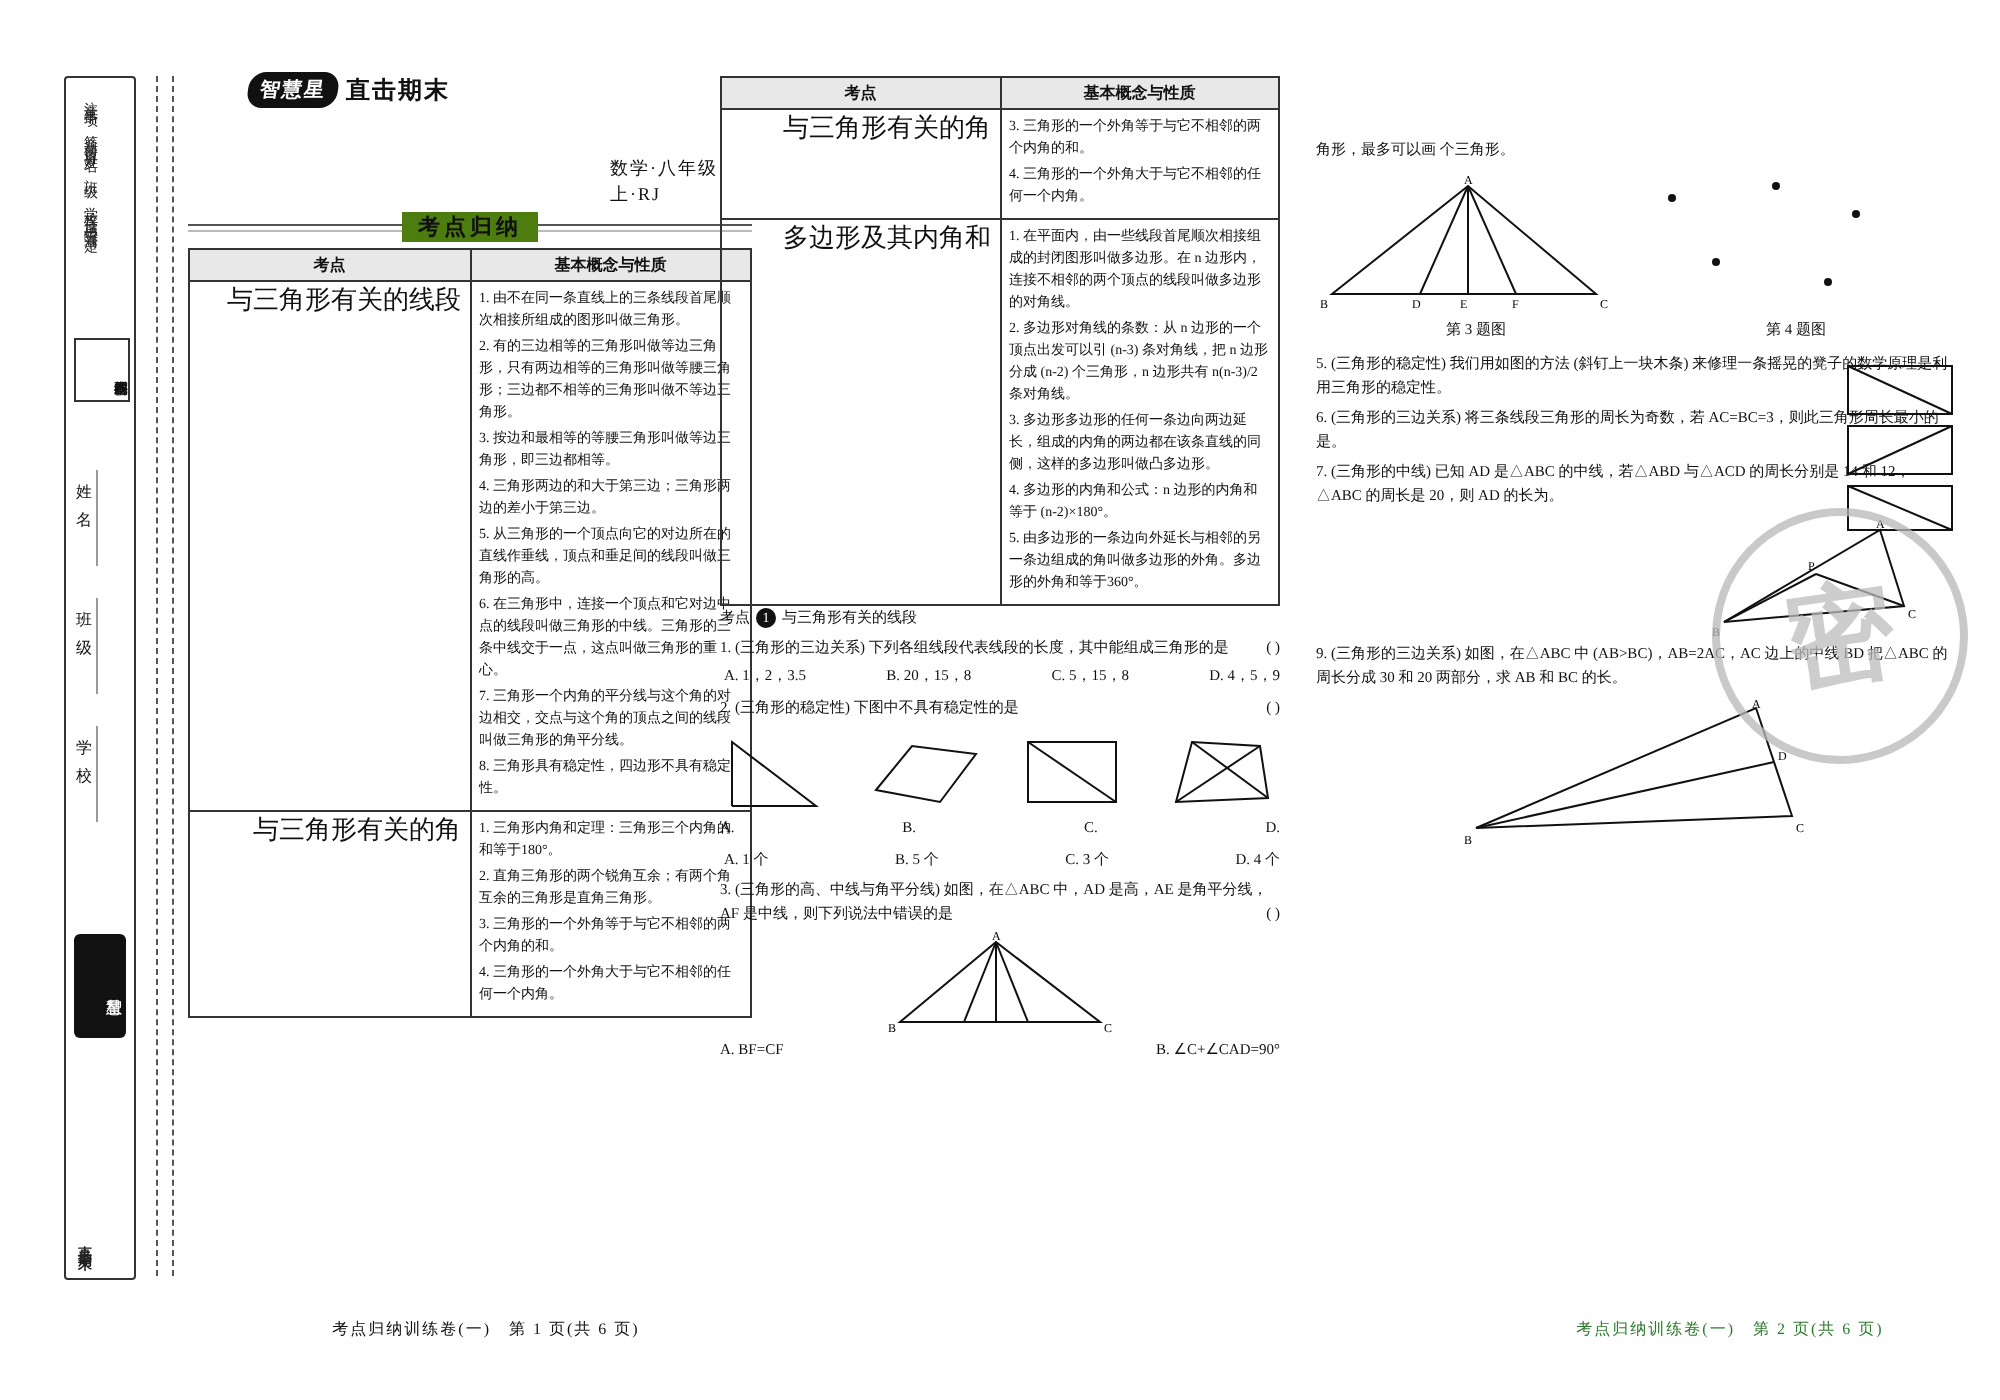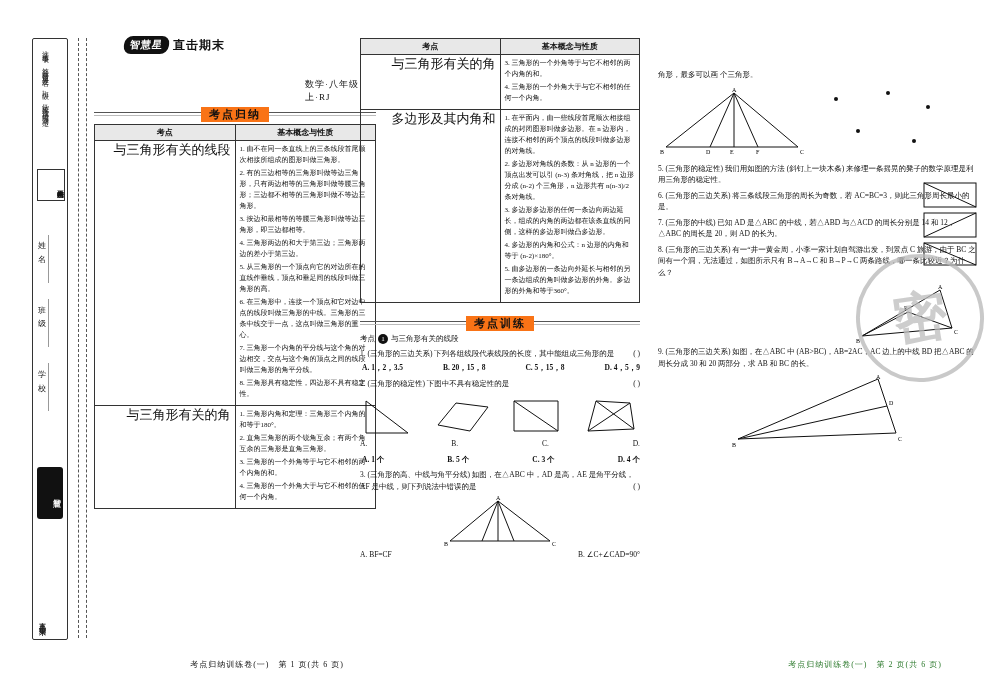--- a/index.html
+++ b/index.html
@@ -66,21 +66,21 @@
   .paper-title{
     position:absolute;left:94px;top:68px;width:250px;
     font-size:15px;font-weight:bold;letter-spacing:1px;text-align:center;
   }
 
   
   .banner{
     position:relative;height:16px;margin:8px 0 4px 0;text-align:center;
   }
   .banner .lbl{
-    position:relative;display:inline-block;background:#f97316;padding:0 8px;
+    position:relative;display:inline-block;background:#4d7c0f;padding:0 8px;
     font-size:11px;font-weight:bold;letter-spacing:2px;z-index:2;
   }
   .banner:before{
     content:"";position:absolute;left:0;right:0;top:50%;border-top:1px solid #555;
   }
   .banner:after{
     content:"";position:absolute;left:0;right:0;top:calc(50% + 3px);border-top:1px solid #bbb;
   }
 
   
@@ -94,40 +94,40 @@
   td.body p{margin:0 0 2px 0;text-indent:0;}
 
   
   .ptag{
     display:inline-block;background:#111;color:#fff;border-radius:50%;
     width:10px;height:10px;line-height:10px;text-align:center;font-size:7px;
     margin:0 3px;
   }
   .qgroup{font-size:7.5px;line-height:11.5px;}
   .qgroup p{margin:0 0 3px 0;}
-  .opts{display:flex;justify-content:space-between;font-size:7.5px;margin:0 0 4px 2px;font-weight:bold;}
+  .opts{display:flex;justify-content:space-between;font-size:7.5px;margin:0 0 4px 2px;}
   .opts span{white-space:nowrap;}
   .paren{float:right;font-size:7.5px;}
   .opt2{display:flex;justify-content:space-between;font-size:7.5px;margin:2px 0 4px 0;}
 
   .figrow{display:flex;justify-content:space-between;align-items:flex-end;margin:4px 0 1px 0;}
   .figlab{display:flex;justify-content:space-between;font-size:7.5px;margin-bottom:4px;}
 
   
   .c3text{font-size:7.5px;line-height:11.5px;}
   .c3text p{margin:0 0 4px 0;}
   .figcap{display:flex;justify-content:space-around;font-size:7.5px;margin-top:2px;}
 
   .grid-figs{position:absolute;right:8px;top:150px;}
 
   
   .footer{
     position:absolute;bottom:30px;font-size:8px;letter-spacing:1px;text-align:center;
   }
-  .f1{left:112px;width:250px;}
+  .f1{left:88px;width:250px;}
   .f2{left:360px;width:290px;}
   .pagenum-green{color:#2d7a2d;}
 
   .bottom-note{
     position:absolute;left:0;right:0;bottom:8px;text-align:center;
     font-size:8px;color:#333;letter-spacing:1px;
   }
 
   
   .watermark{
@@ -229,23 +229,20 @@
             <p>1. 在平面内，由一些线段首尾顺次相接组成的封闭图形叫做多边形。在 n 边形内，连接不相邻的两个顶点的线段叫做多边形的对角线。</p>
             <p>2. 多边形对角线的条数：从 n 边形的一个顶点出发可以引 (n-3) 条对角线，把 n 边形分成 (n-2) 个三角形，n 边形共有 n(n-3)/2 条对角线。</p>
             <p>3. 多边形多边形的任何一条边向两边延长，组成的内角的两边都在该条直线的同侧，这样的多边形叫做凸多边形。</p>
             <p>4. 多边形的内角和公式：n 边形的内角和等于 (n-2)×180°。</p>
             <p>5. 由多边形的一条边向外延长与相邻的另一条边组成的角叫做多边形的外角。多边形的外角和等于360°。</p>
           </td>
         </tr>
       </tbody>
         </table>
 
-      <div class="banner" style="margin-top:10px;">
-        <span class="lbl">考点训练</span>
-      </div>
 
       <div class="qgroup">
         <p>
           <span>考点</span><span class="ptag">1</span><span>与三角形有关的线段</span>
         </p>
 
         <p>
           <span>1.</span>
           <span>(三角形的三边关系) 下列各组线段代表线段的长度，其中能组成三角形的是</span>
           <span class="paren">(    )</span>
@@ -343,40 +340,40 @@
           <text x="98" y="69" font-size="6">F</text>
         </svg>
         <svg width="130" height="72" viewBox="0 0 130 72">
           <circle cx="18" cy="14" r="2" fill="#111"></circle>
           <circle cx="70" cy="8" r="2" fill="#111"></circle>
           <circle cx="110" cy="22" r="2" fill="#111"></circle>
           <circle cx="40" cy="46" r="2" fill="#111"></circle>
           <circle cx="96" cy="56" r="2" fill="#111"></circle>
         </svg>
       </div>
+      <div class="figcap">
+        <span>第 3 题图</span>
+        <span>第 4 题图</span>
+      </div>
 
       <p style="margin-top:6px;">
         <span>5.</span>
         <span>(三角形的稳定性) 我们用如图的方法 (斜钉上一块木条) 来修理一条摇晃的凳子的数学原理是利用三角形的稳定性。</span>
       </p>
 
       <p>
         <span>6.</span>
         <span>(三角形的三边关系) 将三条线段三角形的周长为奇数，若 AC=BC=3，则此三角形周长最小的是。</span>
       </p>
 
       <p>
         <span>7.</span>
         <span>(三角形的中线) 已知 AD 是△ABC 的中线，若△ABD 与△ACD 的周长分别是 14 和 12，△ABC 的周长是 20，则 AD 的长为。</span>
       </p>
 
-      <p>
-        <span>8.</span>
-        <span>(三角形的三边关系) 有一“井一黄金周，小李一家计划自驾游出发，到景点 C 旅游，由于 BC 之间有一个洞，无法通过，如图所示只有 B→A→C 和 B→P→C 两条路线，哪一条比较近？为什么？</span>
-      </p>
 
       <div style="display:flex;justify-content:flex-end;margin:2px 14px 2px 0;">
         <svg width="110" height="62" viewBox="0 0 110 62">
           <polygon points="8,54 98,46 86,8" fill="none" stroke="#111" stroke-width="1"></polygon>
           <line x1="8" y1="54" x2="54" y2="30" stroke="#111" stroke-width="1"></line>
           <line x1="54" y1="30" x2="98" y2="46" stroke="#111" stroke-width="1"></line>
           <text x="2" y="61" font-size="6">B</text>
           <text x="100" y="52" font-size="6">C</text>
           <text x="84" y="7" font-size="6">A</text>
           <text x="50" y="28" font-size="6">P</text>

